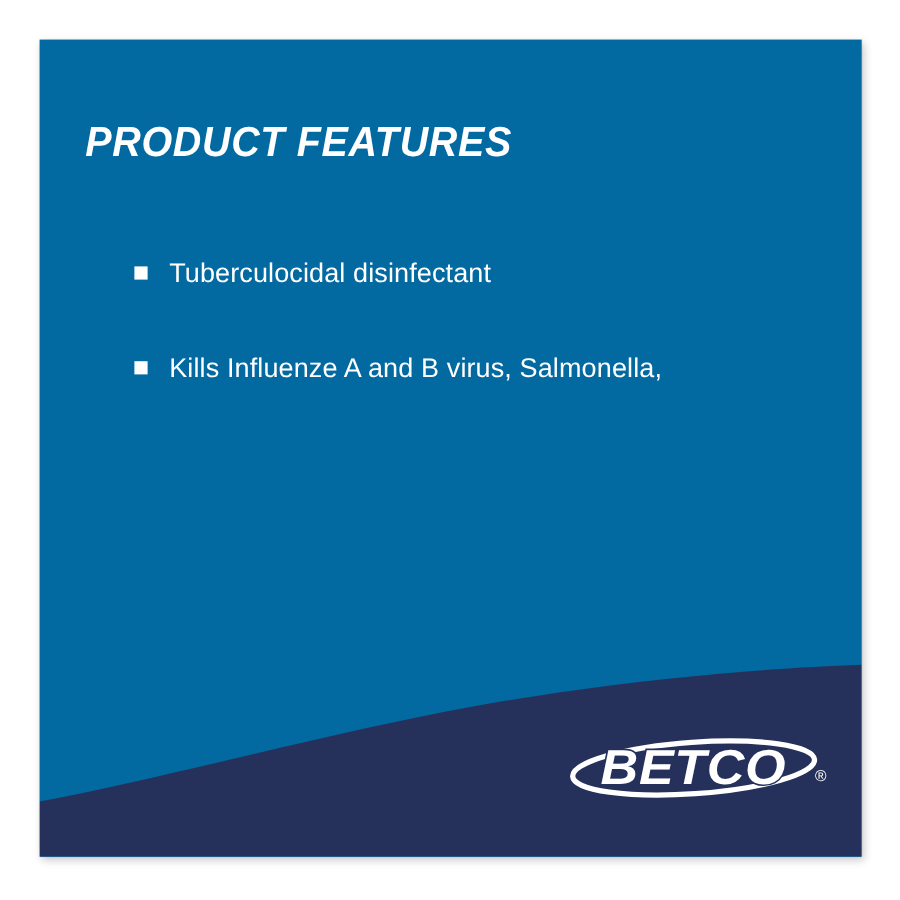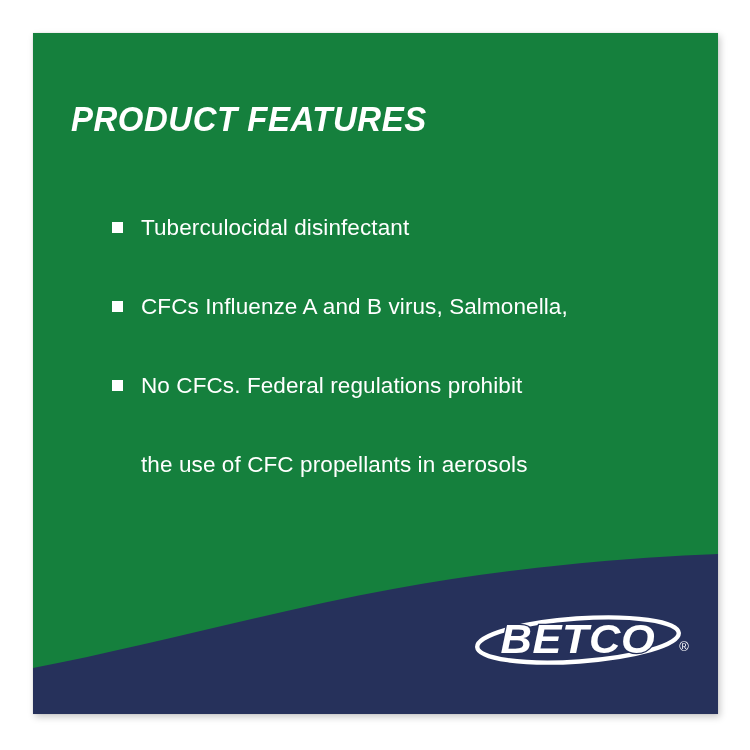--- a/index.html
+++ b/index.html
@@ -98,48 +98,43 @@
     width: 222px;
     height: 58px;
   }
   #logo svg { display: block; width: 222px; height: 58px; }
 </style>
 </head>
 <body style="background: rgb(255, 255, 255);">
 
 <div id="stage">
 
-  <div id="card" style="--brand-red: #D8222C; background: #15803d;">
+  <div id="card" style="--brand-red: #D8222C; background: #0369a1;">
 
     <svg id="wave" viewBox="0 0 685 681" preserveAspectRatio="none" aria-hidden="true">
       <path d="M 0 635
                C 110 614, 240 578, 360 556
                C 480 534, 600 524, 685 521
                L 685 681 L 0 681 Z" fill="#26315B"></path>
     </svg>
 
     <div id="heading">PRODUCT FEATURES</div>
 
     <ul id="features">
 
       <li class="feature">
         <span class="bullet-square"></span>
         <span class="feature-line">Tuberculocidal disinfectant</span>
       </li>
 
       <li class="feature">
         <span class="bullet-square"></span>
-        <span class="feature-line">CFCs Influenze A and B virus, Salmonella,</span>
+        <span class="feature-line">Kills Influenze A and B virus, Salmonella,</span>
       </li>
 
-      <li class="feature">
-        <span class="bullet-square"></span>
-        <span class="feature-line">No CFCs. Federal regulations prohibit</span>
-        <span class="feature-line">the use of CFC propellants in aerosols</span>
-      </li>
 
     </ul>
 
     <div id="logo">
       <svg viewBox="0 0 222 58">
 
         <g>
           <ellipse cx="104" cy="29" rx="101" ry="21.5" fill="none" stroke="#FFFFFF" stroke-width="4.4" transform="rotate(-4 104 29)"></ellipse>
         </g>
 

